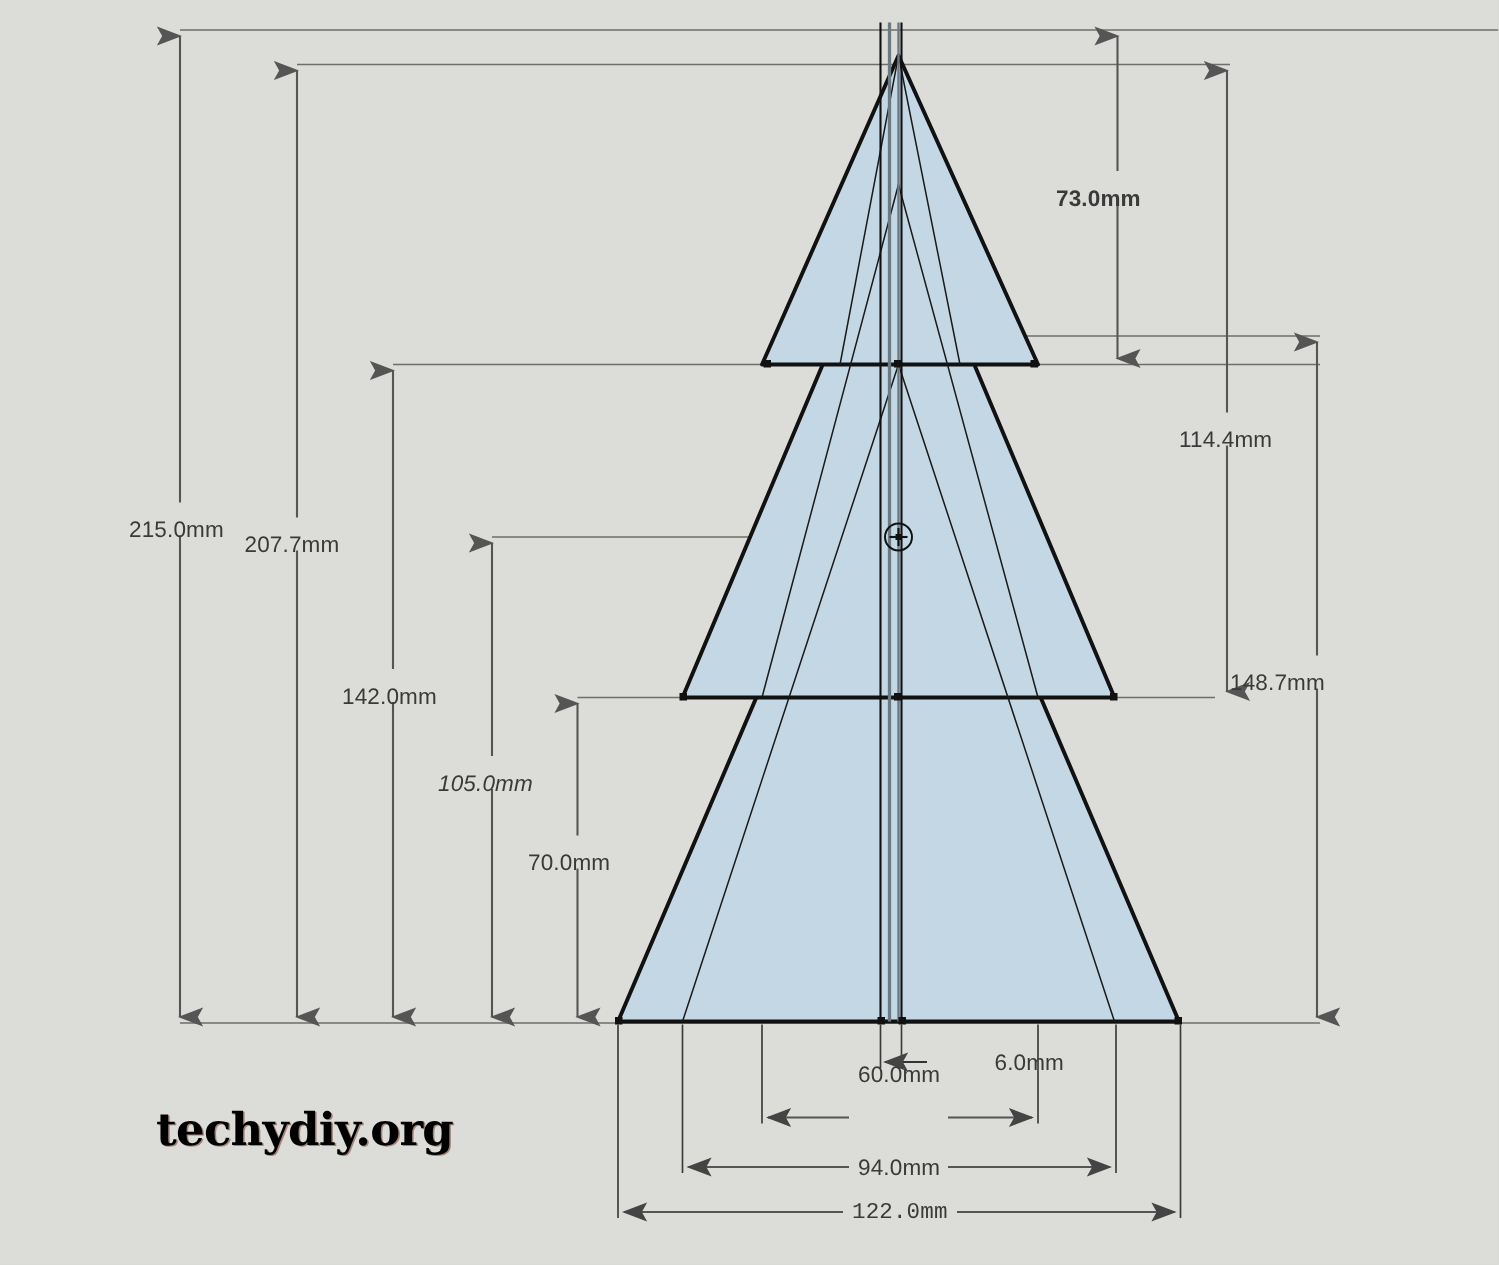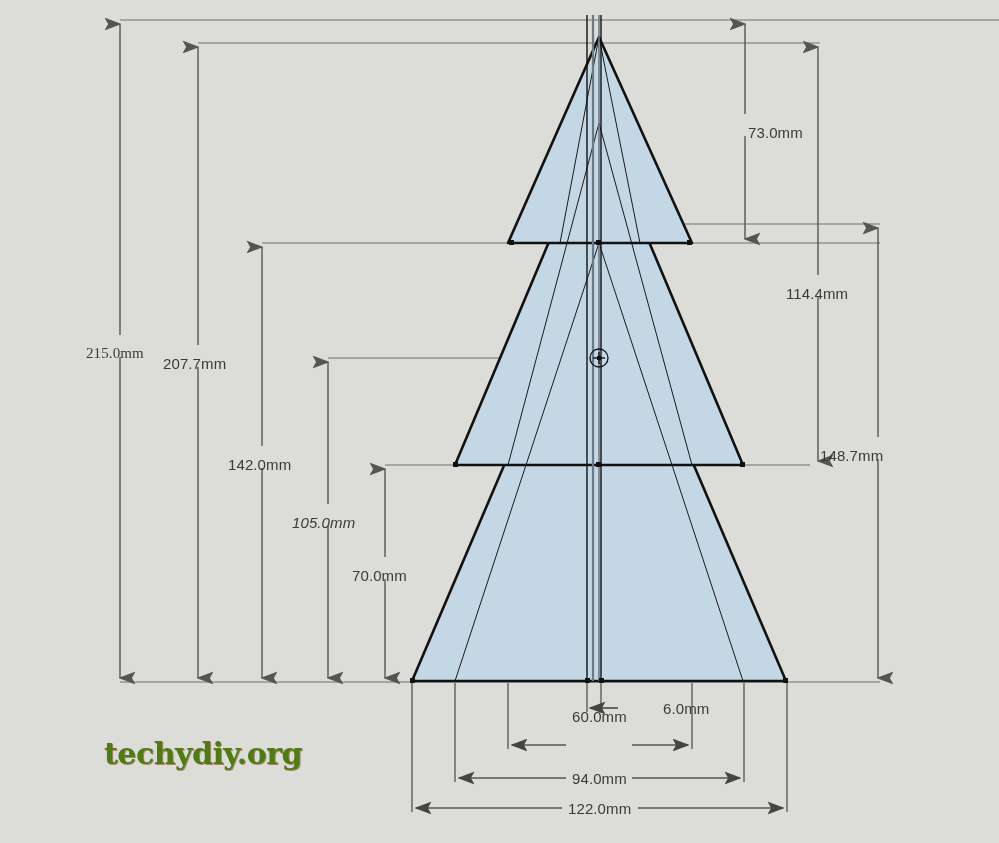--- a/index.html
+++ b/index.html
@@ -30,21 +30,21 @@
     white-space: nowrap;
     letter-spacing: 0.1px;
   }
   #watermark {
     position: absolute;
     left: 104px;
     top: 736px;
     font-family: "DejaVu Serif", serif;
     font-weight: bold;
     font-size: 30px;
-    color: #4d7c0f;
+    color: #000000;
     letter-spacing: -0.5px;
     text-shadow: 1px 1px 0 rgba(120,60,40,0.55);
     white-space: nowrap;
   }
 </style>
 </head>
 <body>
 
 <div id="stage">
 
@@ -172,30 +172,30 @@
       <rect x="872" y="437" width="14" height="22"></rect>
       <rect x="739" y="114" width="14" height="22"></rect>
       <rect x="114" y="335" width="14" height="22"></rect>
       <rect x="192" y="345" width="14" height="22"></rect>
       <rect x="256" y="446" width="14" height="22"></rect>
       <rect x="322" y="504" width="14" height="22"></rect>
       <rect x="379" y="557" width="14" height="22"></rect>
     </g>
   </svg>
 
-  <div class="dim-text" style="left:86px;  top:345px;font-family:Liberation Serif, serif;">215.0mm</div>
+  <div class="dim-text" style="left:86px;  top:345px;">215.0mm</div>
   <div class="dim-text" style="left:163px; top:355px;">207.7mm</div>
   <div class="dim-text" style="left:228px; top:456px;">142.0mm</div>
   <div class="dim-text" style="left:292px; top:514px;font-style:italic;">105.0mm</div>
   <div class="dim-text" style="left:352px; top:567px;">70.0mm</div>
 
-  <div class="dim-text" style="left:748px; top:124px;">73.0mm</div>
+  <div class="dim-text" style="left:704px; top:124px;font-weight:bold;">73.0mm</div>
   <div class="dim-text" style="left:786px; top:285px;">114.4mm</div>
   <div class="dim-text" style="left:820px; top:447px;text-align:center;">148.7mm</div>
 
   <div class="dim-text" style="left:623px; top:700px;margin-left:40px;">6.0mm</div>
   <div class="dim-text" style="left:572px; top:708px;">60.0mm</div>
   <div class="dim-text" style="left:572px; top:770px;">94.0mm</div>
-  <div class="dim-text" style="left:568px; top:800px;">122.0mm</div>
+  <div class="dim-text" style="left:568px; top:800px;font-family:Liberation Mono, monospace;">122.0mm</div>
 
   <div id="watermark">techydiy.org</div>
 
 </div>
 
 </body></html>

